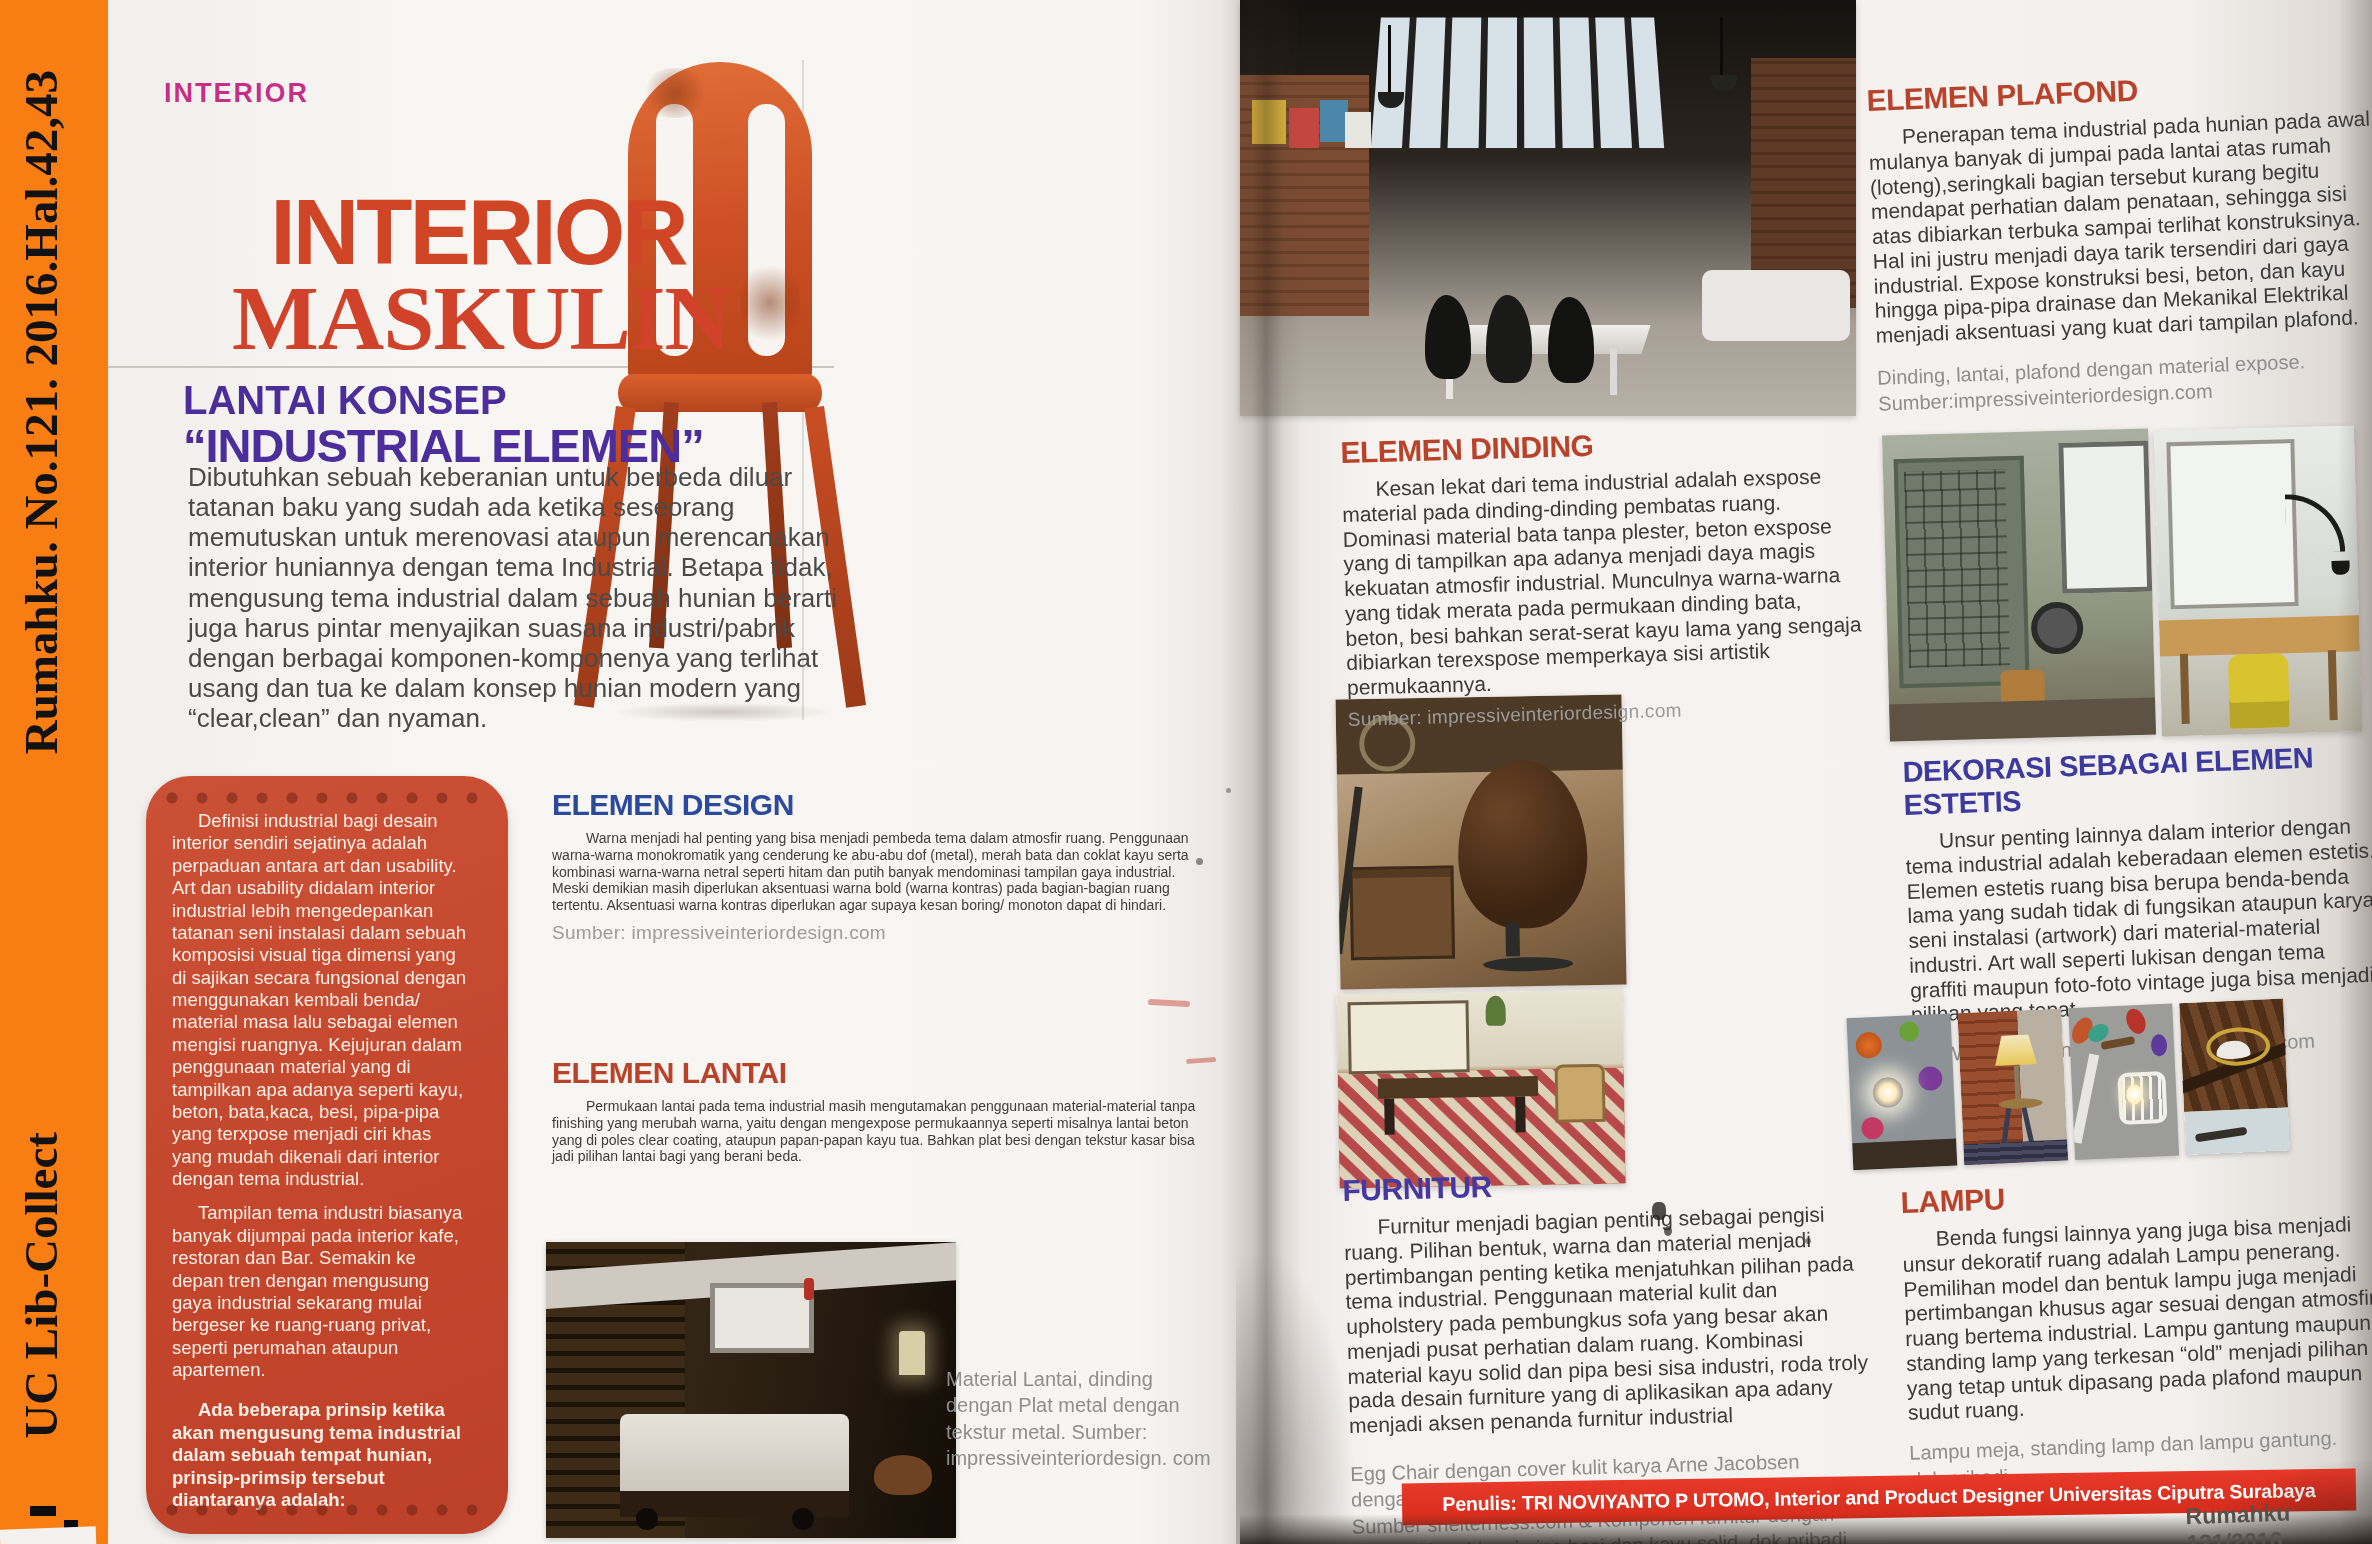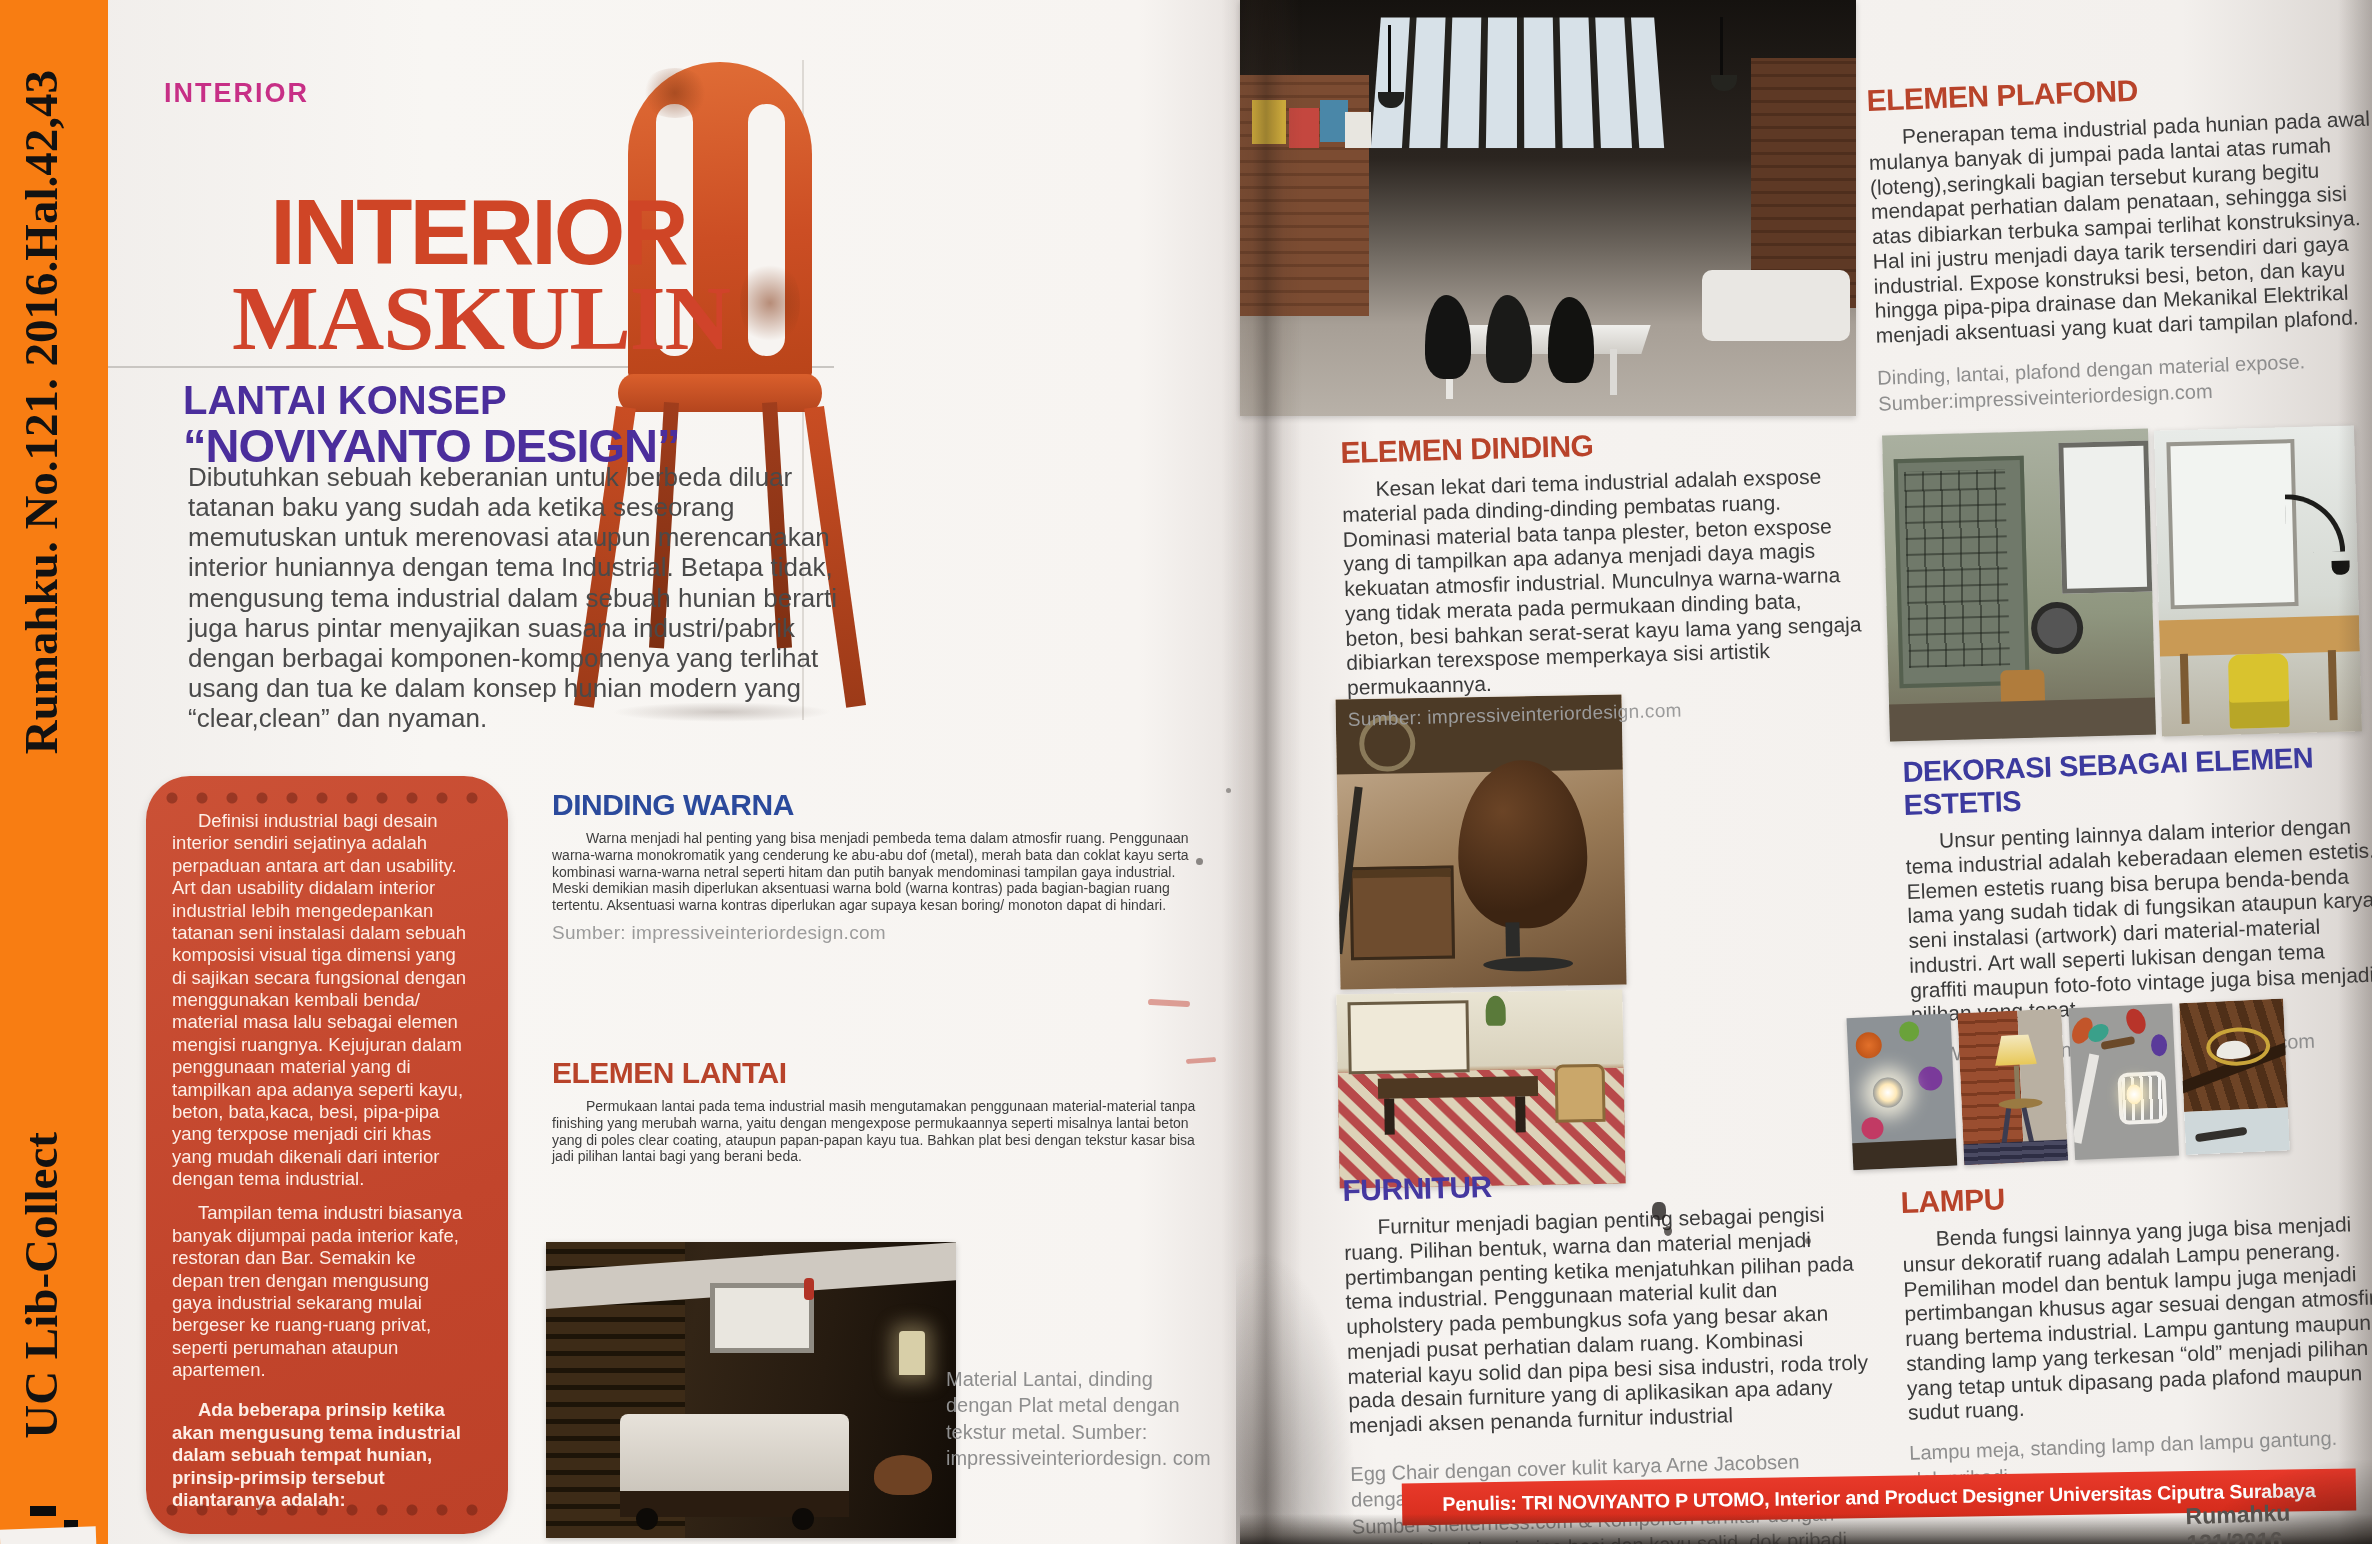--- a/index.html
+++ b/index.html
@@ -106,21 +106,21 @@
 
   <div class="abs kicker">INTERIOR</div>
 
   <div class="abs title">
     <div class="t1">INTERIOR</div>
     <div class="t2">MASKULIN</div>
   </div>
   <div class="abs rule"></div>
   <div class="abs subtitle">
     <div class="s1">LANTAI KONSEP</div>
-    <div class="s2">“NOVIYANTO DESIGN”</div>
+    <div class="s2">“INDUSTRIAL ELEMEN”</div>
   </div>
 
   <div class="abs intro">Dibutuhkan sebuah keberanian untuk berbeda diluar tatanan baku yang sudah ada ketika seseorang memutuskan untuk merenovasi ataupun merencanakan interior huniannya dengan tema Industrial. Betapa tidak, mengusung tema industrial dalam sebuah hunian berarti juga harus pintar menyajikan suasana industri/pabrik dengan berbagai komponen-komponenya yang terlihat usang dan tua ke dalam konsep hunian modern yang “clear,clean” dan nyaman.</div>
 
   <div class="abs photo-edge"></div>
   <div class="abs chairbox">
     <div class="ch-back"></div>
     <div class="ch-slot" style="left:56px;"></div>
     <div class="ch-slot" style="left:148px;"></div>
     <div class="rust" style="left:40px;top:10px;width:70px;height:50px;"></div>
@@ -137,21 +137,21 @@
     <div class="dots top"></div>
     <div class="inner">
       <p>Definisi industrial bagi desain interior sendiri sejatinya adalah perpaduan antara art dan usability. Art dan usability didalam interior industrial lebih mengedepankan tatanan seni instalasi dalam sebuah komposisi visual tiga dimensi yang di sajikan secara fungsional dengan menggunakan kembali benda/ material masa lalu sebagai elemen mengisi ruangnya. Kejujuran dalam penggunaan material yang di tampilkan apa adanya seperti kayu, beton, bata,kaca, besi, pipa-pipa yang terxpose menjadi ciri khas yang mudah dikenali dari interior dengan tema industrial.</p>
       <p>Tampilan tema industri biasanya banyak dijumpai pada interior kafe, restoran dan Bar. Semakin ke depan tren dengan mengusung gaya industrial sekarang mulai bergeser ke ruang-ruang privat, seperti perumahan ataupun apartemen.</p>
       <p style="margin-top:18px;font-weight:bold;">Ada beberapa prinsip ketika akan mengusung tema industrial dalam sebuah tempat hunian, prinsip-primsip tersebut diantaranya adalah:</p>
     </div>
     <div class="dots bot"></div>
   </div>
 
   <div class="abs sec warna">
-    <h3 class="h-blue">DINDING WARNA</h3>
+    <h3 class="h-blue">ELEMEN DESIGN</h3>
     <p class="body">Warna menjadi hal penting yang bisa menjadi pembeda tema dalam atmosfir ruang. Penggunaan warna-warna monokromatik yang cenderung ke abu-abu dof (metal), merah bata dan coklat kayu serta kombinasi warna-warna netral seperti hitam dan putih banyak mendominasi tampilan gaya industrial. Meski demikian masih diperlukan aksentuasi warna bold (warna kontras) pada bagian-bagian ruang tertentu. Aksentuasi warna kontras diperlukan agar supaya kesan boring/ monoton dapat di hindari.</p>
     <div class="src">Sumber: impressiveinteriordesign.com</div>
   </div>
 
   <div class="abs sec lantai">
     <h3 class="h-red">ELEMEN LANTAI</h3>
     <p class="body">Permukaan lantai pada tema industrial masih mengutamakan penggunaan material-material tanpa finishing yang merubah warna, yaitu dengan mengexpose permukaannya seperti misalnya lantai beton yang di poles clear coating, ataupun papan-papan kayu tua. Bahkan plat besi dengan tekstur kasar bisa jadi pilihan lantai bagi yang berani beda.</p>
   </div>
 
   <div class="abs ph bedphoto">

